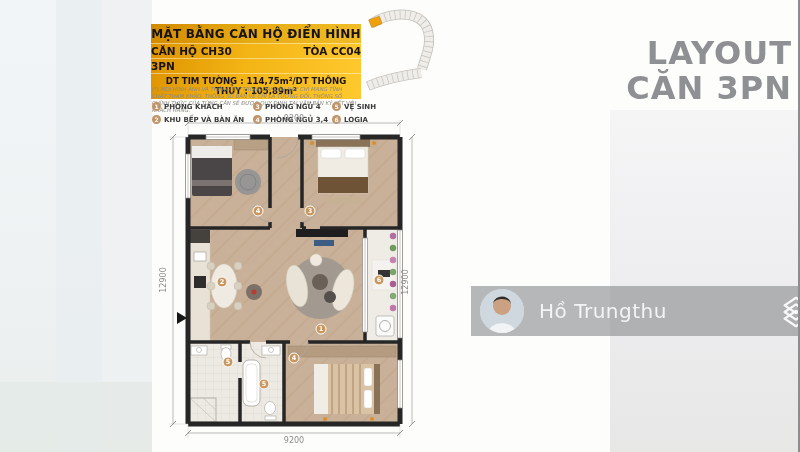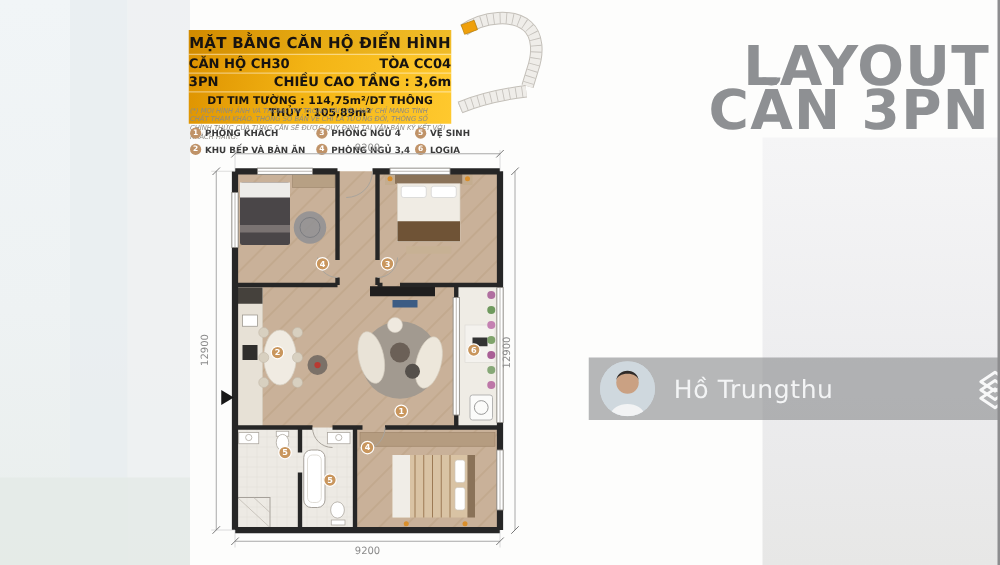--- a/index.html
+++ b/index.html
@@ -35,21 +35,21 @@
   
   .legend{position:absolute;left:152px;top:102px;width:212px;z-index:2;
         display:grid;grid-template-columns:98px 76px 1fr;column-gap:3px;row-gap:4px;}
   .legend-item{display:flex;align-items:center;gap:3px;}
   .badge{width:9px;height:9px;border-radius:50%;background:#c09368;color:#fff;
         font-size:6px;font-weight:bold;display:flex;align-items:center;justify-content:center;flex:0 0 9px;}
   .legend-label{font-size:7px;font-weight:bold;color:#3a3a3a;white-space:nowrap;}
 
   
   .headline{position:absolute;right:8px;top:36px;z-index:2;text-align:right;
-        color:#8e9093;font-weight:bold;font-size:44px;line-height:35px;letter-spacing:1px;}
+        color:#8e9093;font-weight:bold;font-size:32px;line-height:35px;letter-spacing:1px;}
   .headline div{white-space:nowrap;}
 
   
   .agent-bar{position:absolute;left:443px;top:286px;width:357px;height:50px;z-index:3;
         background:rgba(138,140,142,0.62);display:flex;align-items:center;padding-left:9px;margin-left:28px;}
   .avatar{width:44px;height:44px;border-radius:50%;overflow:hidden;flex:0 0 44px;
         background:#cfd8de;}
   .agent-name{margin-left:15px;color:#f3f4f5;font-size:20px;letter-spacing:.5px;}
   .brand-logo{position:absolute;right:14px;top:8px;}
 
@@ -72,21 +72,20 @@
   <div class="bg bg-right"></div>
 
   <div class="card">
     <div class="card-title">MẶT BẰNG CĂN HỘ ĐIỂN HÌNH</div>
     <div class="card-row">
       <span>CĂN HỘ CH30</span>
       <span>TÒA CC04</span>
     </div>
     <div class="card-row">
       <span>3PN</span>
-      <span>CHIỀU CAO TẦNG : 3,6m</span>
     </div>
     <div class="card-area">DT TIM TƯỜNG : 114,75m²/DT THÔNG THỦY : 105,89m²</div>
   </div>
 
   <div class="disclaimer">(*) MỌI HÌNH ẢNH VÀ THÔNG TIN TRONG TÀI LIỆU NÀY CHỈ MANG TÍNH CHẤT THAM KHẢO. THÔNG SỐ BẢN VẼ CHỈ LÀ TƯƠNG ĐỐI, THÔNG SỐ CHÍNH THỨC CỦA TỪNG CĂN SẼ ĐƯỢC QUY ĐỊNH TẠI VĂN BẢN KÝ KẾT VỚI KHÁCH HÀNG.</div>
 
   <div class="legend">
     <div class="legend-item">
       <span class="badge">1</span>
       <span class="legend-label">PHÒNG KHÁCH</span>

